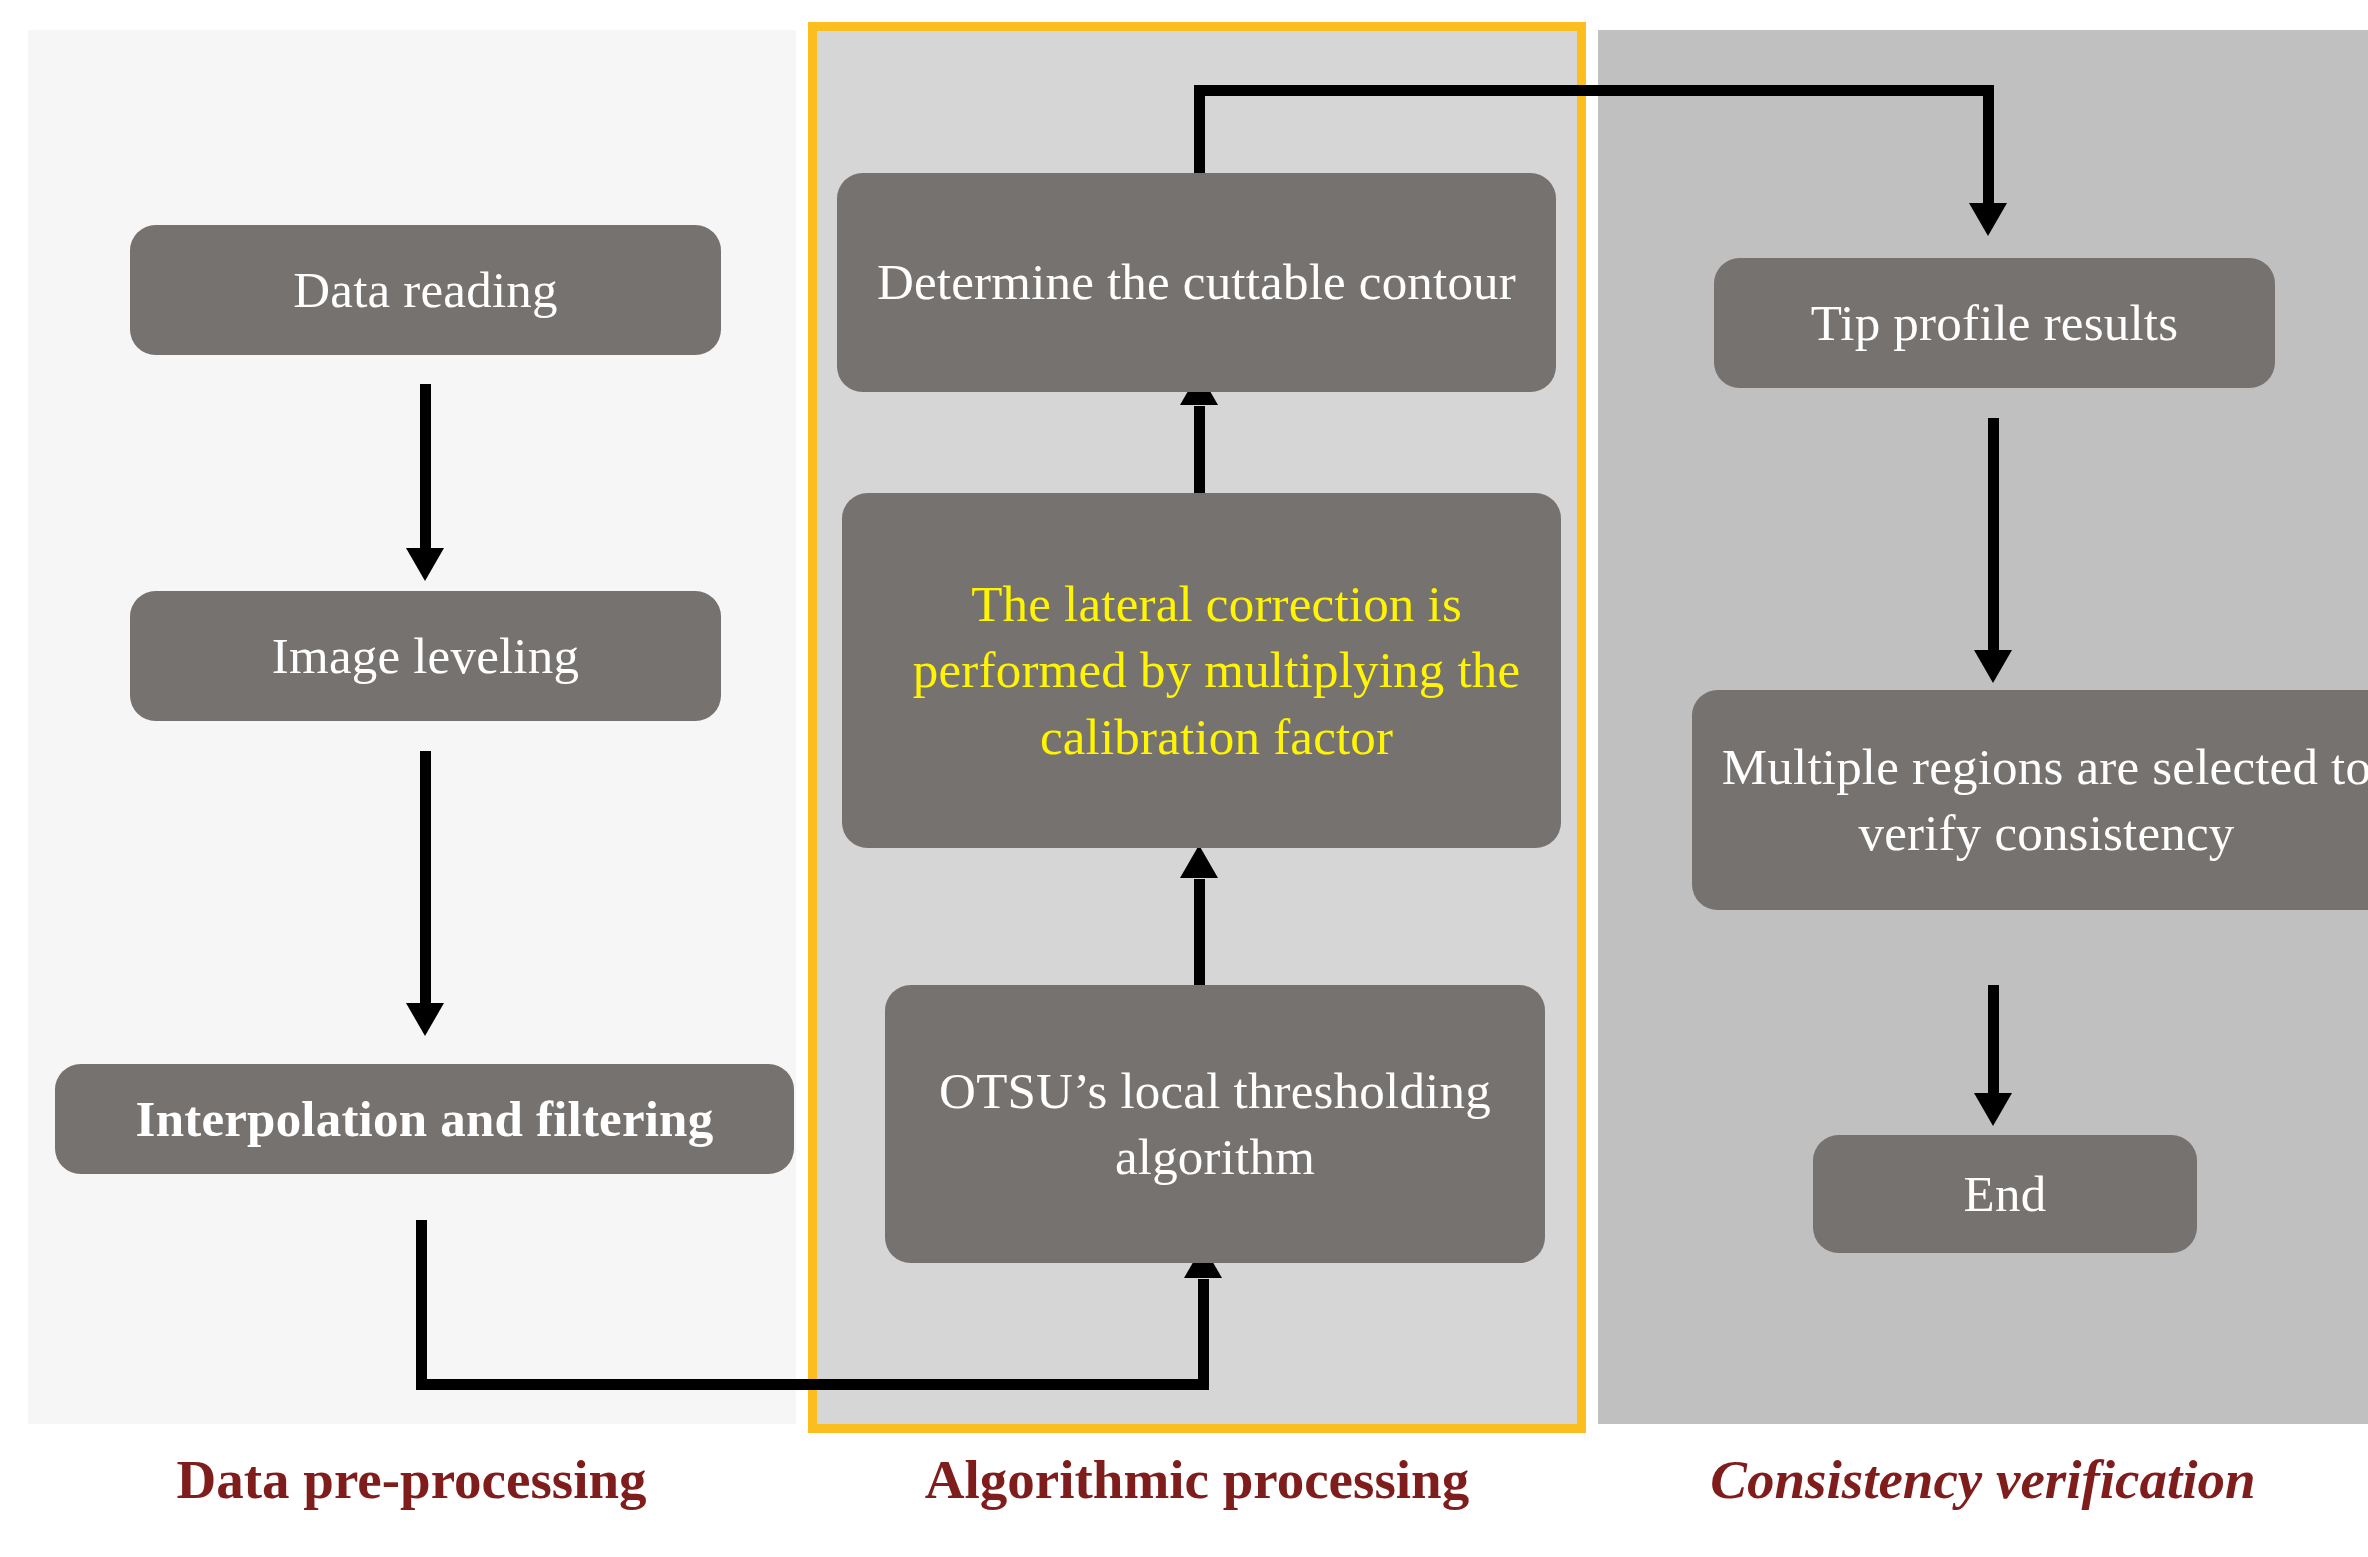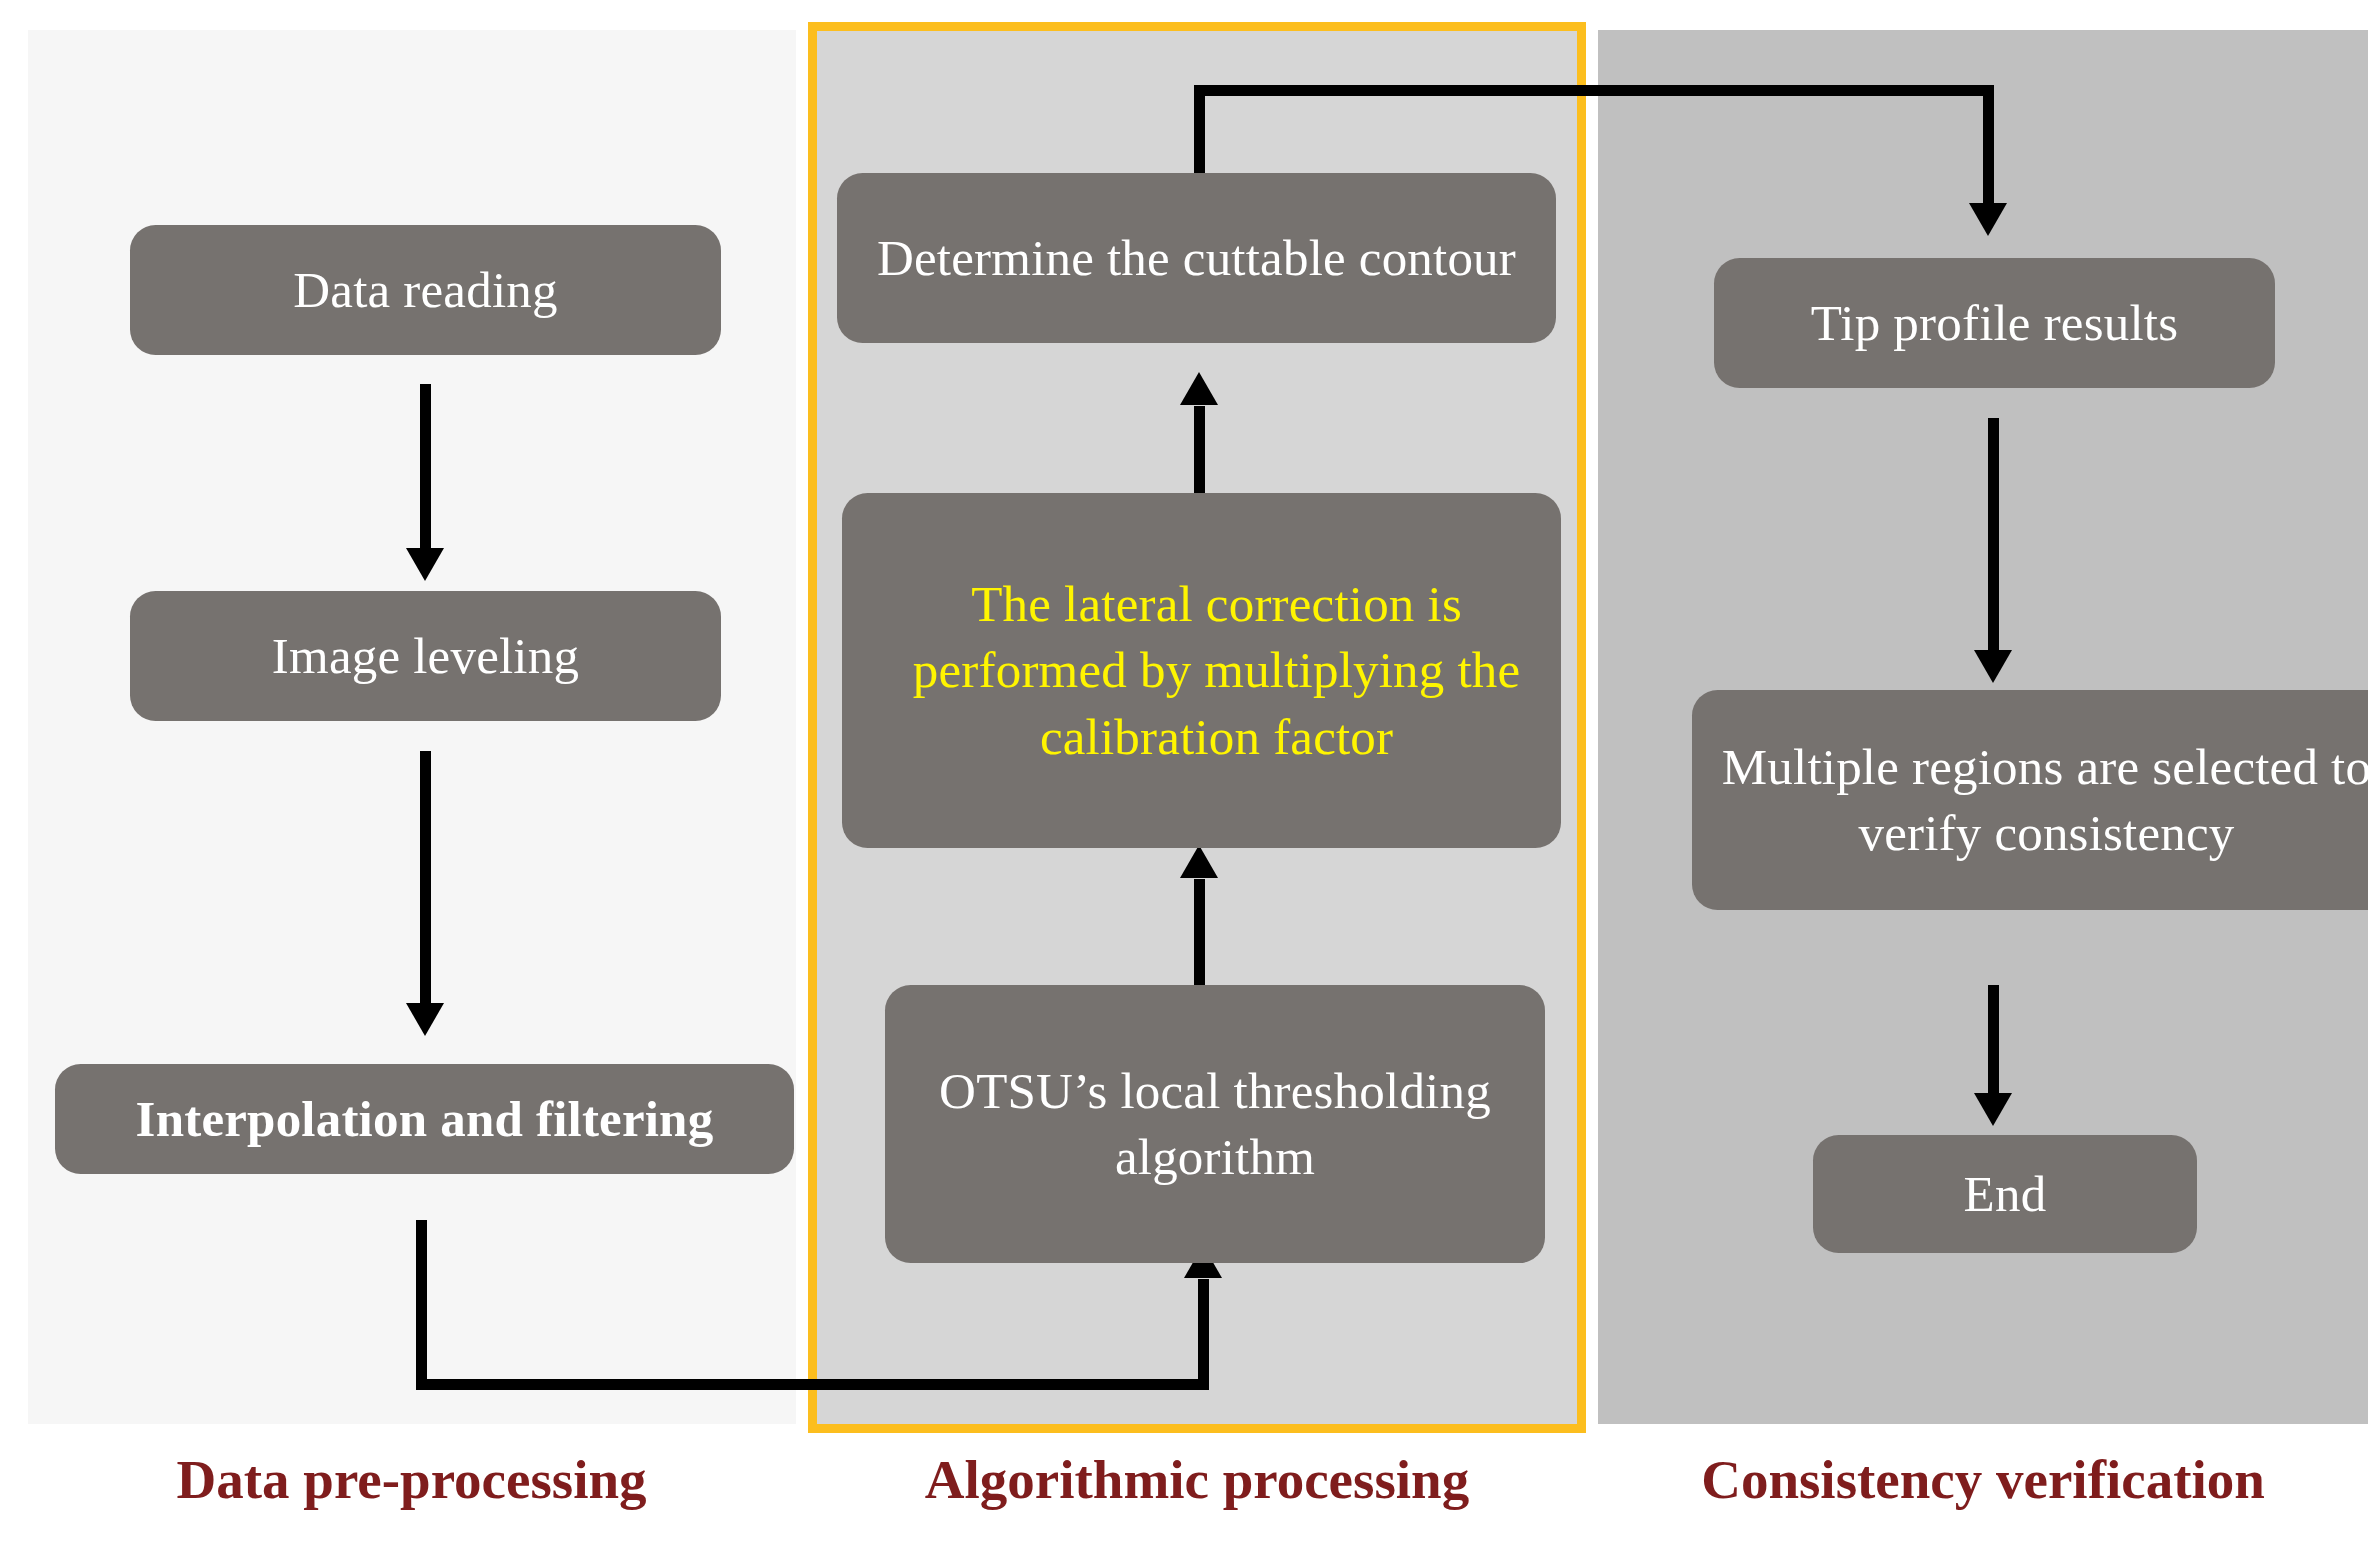--- a/index.html
+++ b/index.html
@@ -47,21 +47,21 @@
   .box.yellow-text { color: #FFF500; padding-left: 44px; }
 
   .box-text { display: block; width: 100%; }
 
   
   #box-data-reading      { left: 130px; top: 225px;  width: 591px; height: 130px; }
   #box-image-leveling    { left: 130px; top: 591px;  width: 591px; height: 130px; }
   #box-interp-filter     { left: 55px;  top: 1064px; width: 739px; height: 110px; font-size: 51px; font-weight: bold; }
 
   
-  #box-determine-contour { left: 837px; top: 173px;  width: 719px; height: 170px; }
+  #box-determine-contour { left: 837px; top: 173px;  width: 719px; height: 219px; }
   #box-lateral-corr      { left: 842px; top: 493px;  width: 719px; height: 355px; }
   #box-otsu              { left: 885px; top: 985px; width: 660px; height: 278px; }
 
   
   #box-tip-profile       { left: 1714px; top: 258px;  width: 561px; height: 130px; }
   #box-multiple-regions  { left: 1692px; top: 690px;  width: 709px; height: 220px; }
   #box-end               { left: 1813px; top: 1135px; width: 384px; height: 118px; }
 
   
   .seg {
@@ -119,21 +119,21 @@
     position: absolute;
     font-family: "Liberation Serif", "DejaVu Serif", serif;
     font-weight: bold;
     font-size: 55px;
     color: #7f1d1d;
     text-align: center;
     white-space: nowrap;
   }
   #cap-left   { left: 27.6px;   top: 1448px; width: 768px; }
   #cap-middle { left: 808px;  top: 1448px; width: 778px; }
-  #cap-right  { left: 1598px; top: 1448px; width: 770px; }
+  #cap-right  { left: 1598px; top: 1448px; width: 770px; font-style: italic; }
 </style>
 </head>
 <body>
 
 <div id="canvas">
 
   <div class="panel" id="panel-left"></div>
   <div class="panel" id="panel-middle"></div>
   <div class="panel" id="panel-right"></div>
 

